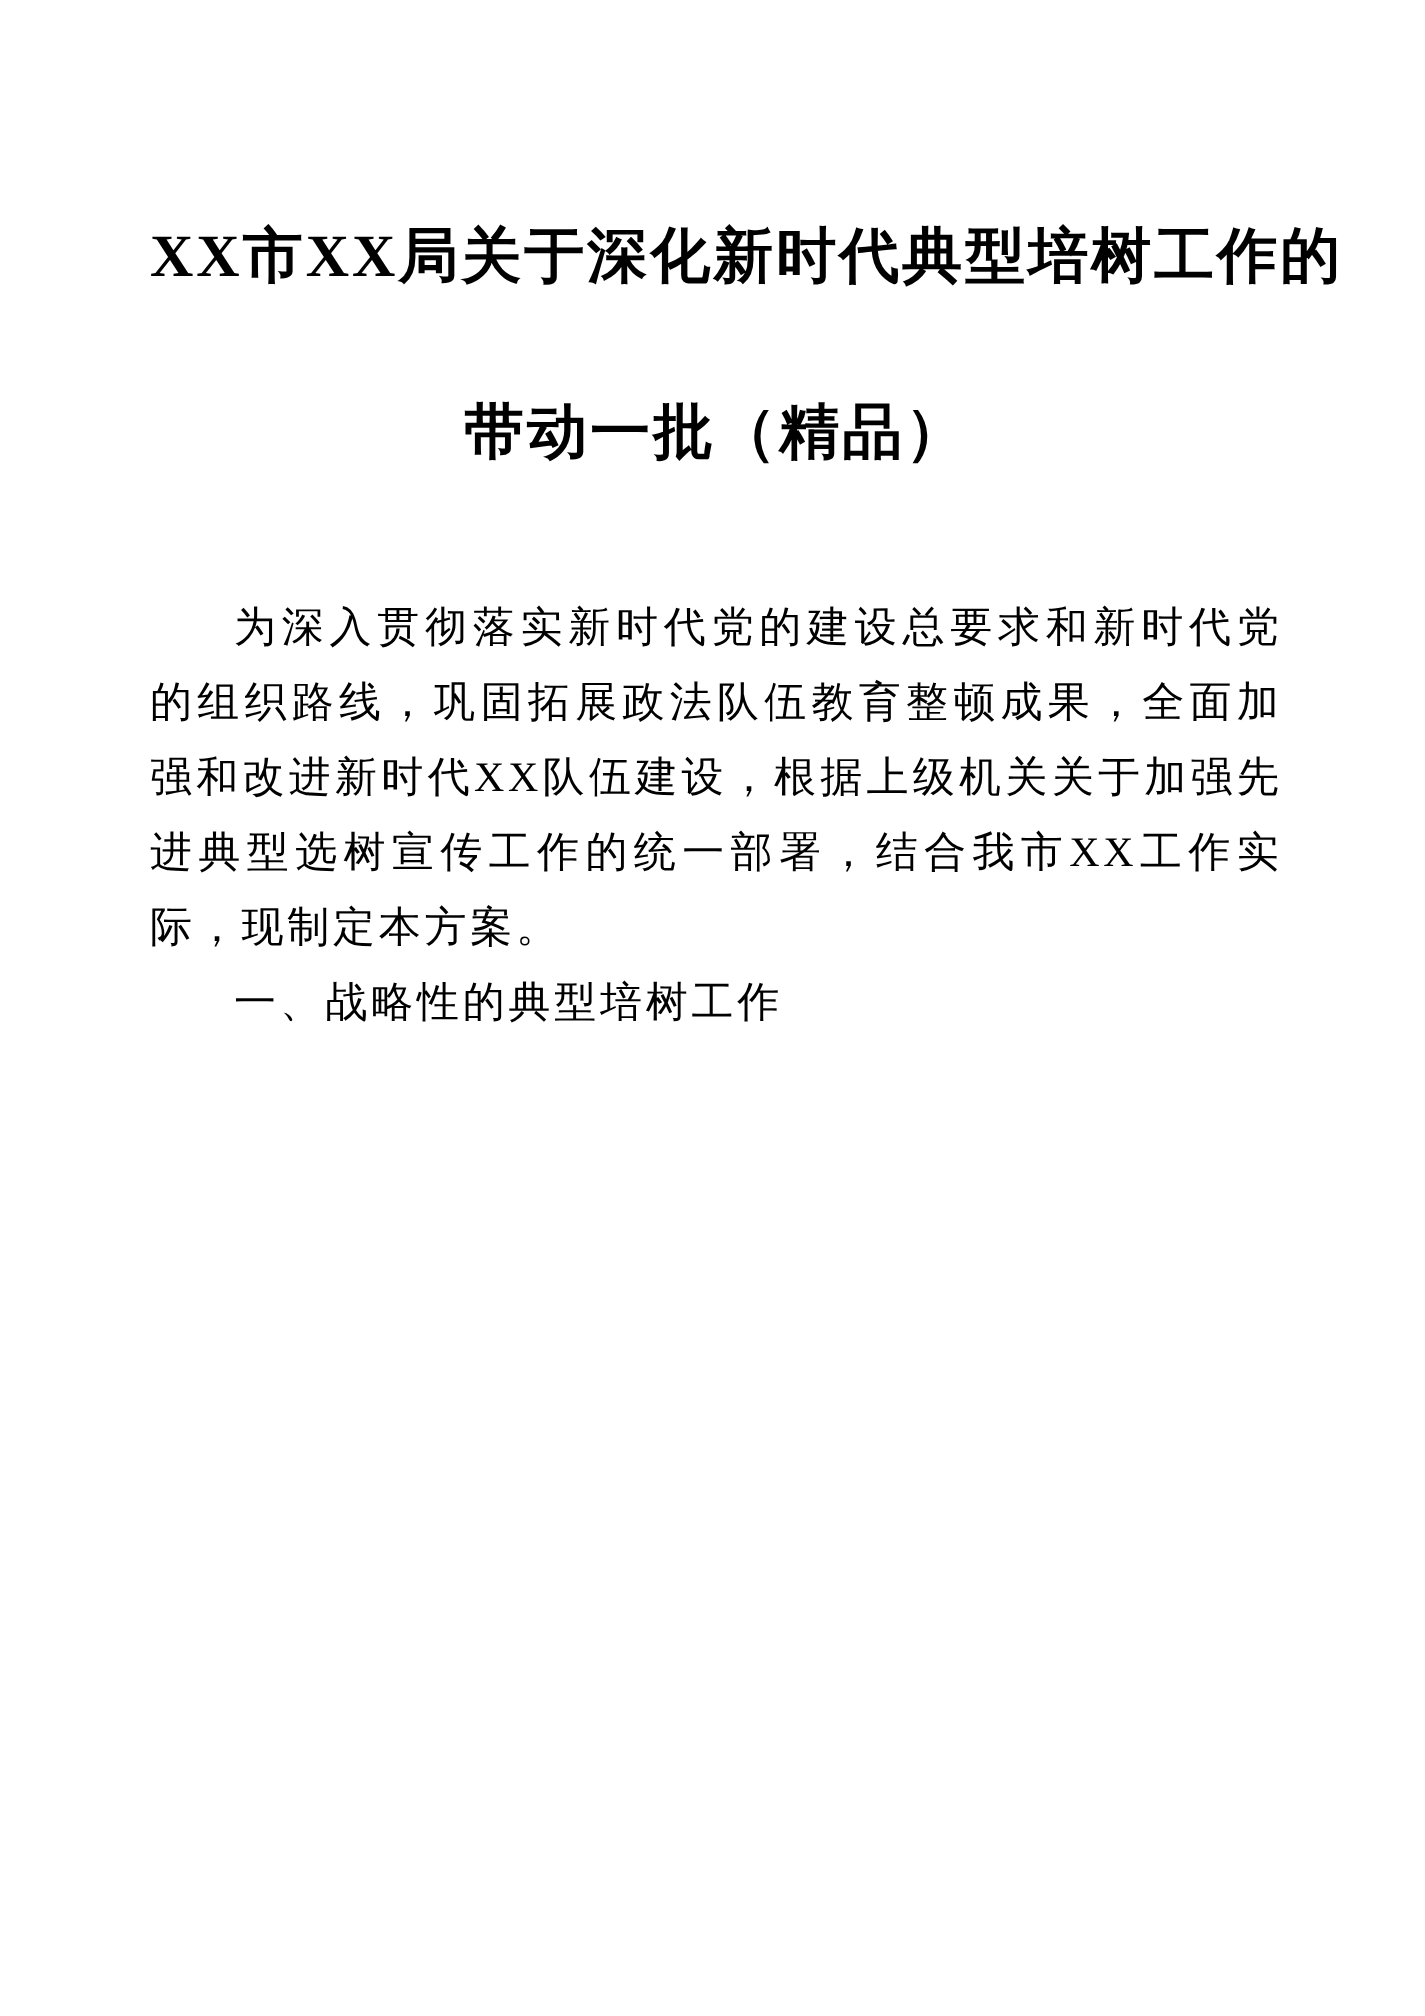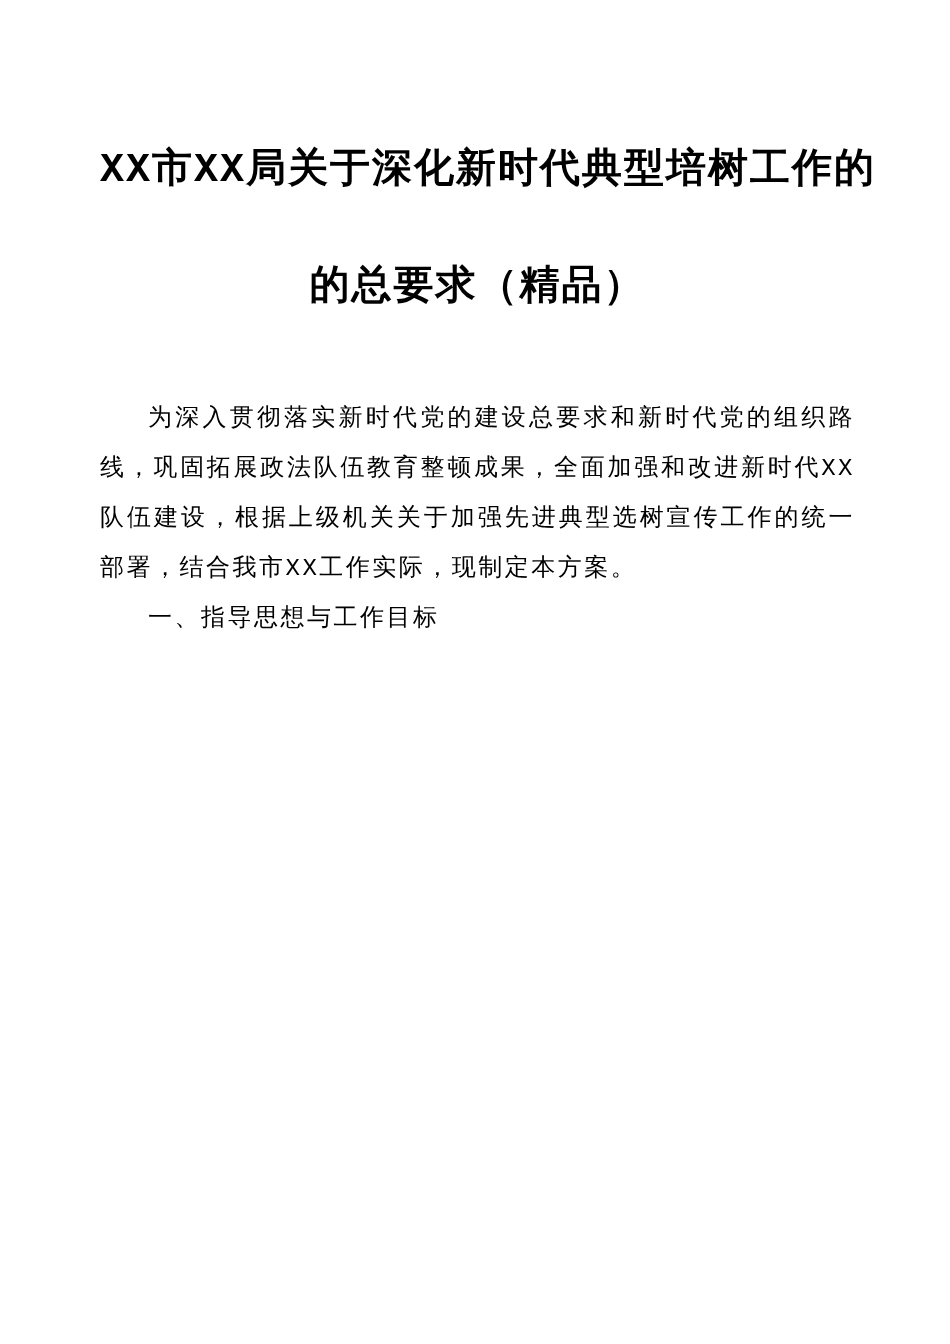--- a/index.html
+++ b/index.html
@@ -10,58 +10,58 @@
   .page {
     position: relative;
     width: 950px;
     height: 1344px;
     margin: 0 auto;
     background: #ffffff;
     color: #000000;
     overflow: hidden;
     box-sizing: border-box;
     padding: 0 95px 0 100px;
-    font-family: Liberation Mono, monospace;
+    font-family: Liberation Serif, serif;
   }
   .doc-title {
     margin: 112px 0 48px 0;
     font-size: 40px;
     font-weight: bold;
     text-align: center;
     line-height: 117px;
     letter-spacing: 2px;
     color: #000000;
   }
   .title-line {
     display: block;
     white-space: nowrap;
   }
   .para {
     margin: 0;
-    font-size: 24px;
+    font-size: 28px;
     line-height: 50px;
     text-align: justify;
     text-indent: 2em;
     letter-spacing: 2.5px;
     color: #000000;
     font-weight: normal;
   }
   .para.heading {
     text-align: left;
   }
 </style>
 </head>
 <body>
 
 <div class="page">
 
   <h1 class="doc-title">
     <span class="title-line">XX市XX局关于深化新时代典型培树工作的</span>
-    <span class="title-line">的总要求（精品）</span>
+    <span class="title-line">带动一批（精品）</span>
   </h1>
 
   <p class="para">为深入贯彻落实新时代党的建设总要求和新时代党的组织路线，巩固拓展政法队伍教育整顿成果，全面加强和改进新时代XX队伍建设，根据上级机关关于加强先进典型选树宣传工作的统一部署，结合我市XX工作实际，现制定本方案。</p>
 
-  <p class="para heading">一、指导思想与工作目标</p>
+  <p class="para heading">一、战略性的典型培树工作</p>
 
 
 
 </div>
 
 </body></html>

